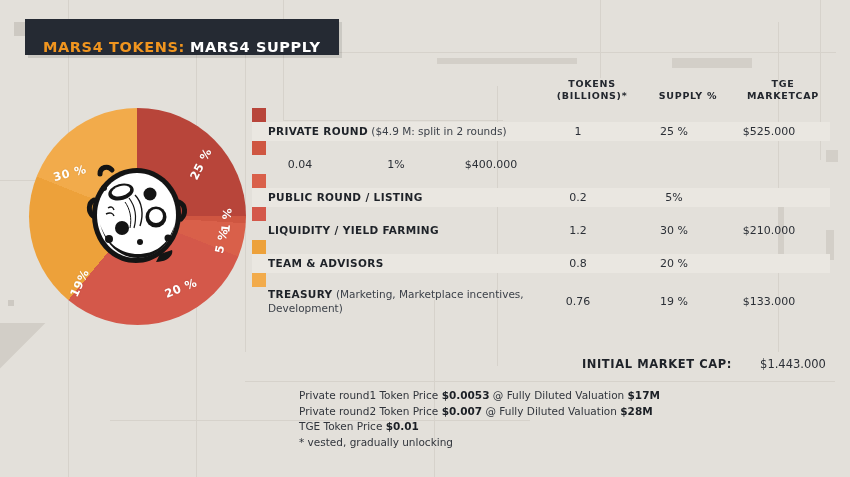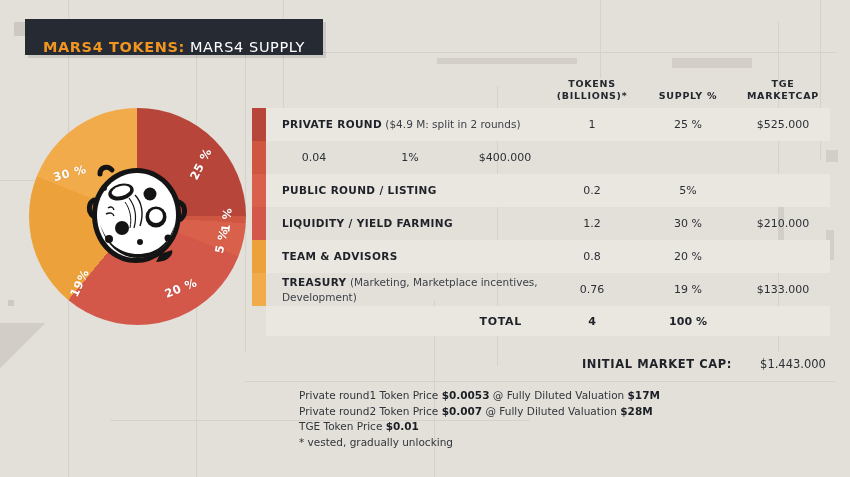--- a/index.html
+++ b/index.html
@@ -50,21 +50,21 @@
   }
   #title-bar .t1 {
     color:#f0951f;
     font-weight:bold;
     font-size:14.5px;
     letter-spacing:0.6px;
     font-family:"DejaVu Sans", sans-serif;
   }
   #title-bar .t2 {
     color:#ffffff;
-    font-weight:normal;
+    font-weight:bold;
     font-size:14.5px;
     letter-spacing:0.6px;
     margin-left:5px;
     margin-top:24px;
   }
 
   
   #pie-wrap {
     position:absolute;
     left:29px; top:108px;
@@ -112,20 +112,21 @@
   .c-swatch { width:14px; flex:0 0 14px; }
   .c-name   { flex:0 0 278px; }
   .c-tok    { flex:0 0 96px; }
   .c-sup    { flex:0 0 96px; }
   .c-mc     { flex:0 0 94px; }
 
   .row {
     display:flex;
     align-items:stretch;
     min-height:33px;
+    flex-direction:column;
   }
   .row.alt .rowbg { background:#eae7e1; }
   .row .swatch { width:14px; flex:0 0 14px; }
   .rowcells {
     display:flex;
     flex:1;
     align-items:center;
   }
   .rowbg { background:transparent; }
   .cell-name {
@@ -323,29 +324,20 @@
         <div class="row">
           <div class="swatch" style="background: rgb(242, 171, 75);"></div>
           <div class="rowcells rowbg">
             <div class="cell-name"><b>TREASURY</b><span class="sub"> (Marketing, Marketplace incentives, Development)</span></div>
             <div class="cell-num cell-tok">0.76</div>
             <div class="cell-num cell-sup">19 %</div>
             <div class="cell-num cell-mc">$133.000</div>
           </div>
         </div>
       </div>
-    <div class="row-total">
-      <div class="swatch"></div>
-      <div class="inner">
-        <div class="tot-label">TOTAL</div>
-        <div class="tot-num cell-tok">4</div>
-        <div class="tot-num cell-sup">100 %</div>
-        <div class="tot-num cell-mc"></div>
-      </div>
-    </div>
   </div>
 
   <div id="imc">
     <div class="lbl">INITIAL MARKET CAP:</div>
     <div class="val">$1.443.000</div>
   </div>
 
   <div id="notes">
       <div>Private round1 Token Price <b>$0.0053</b> @ Fully Diluted Valuation <b>$17M</b></div>
       <div>Private round2 Token Price <b>$0.007</b>  @ Fully Diluted Valuation  <b>$28M</b></div>

